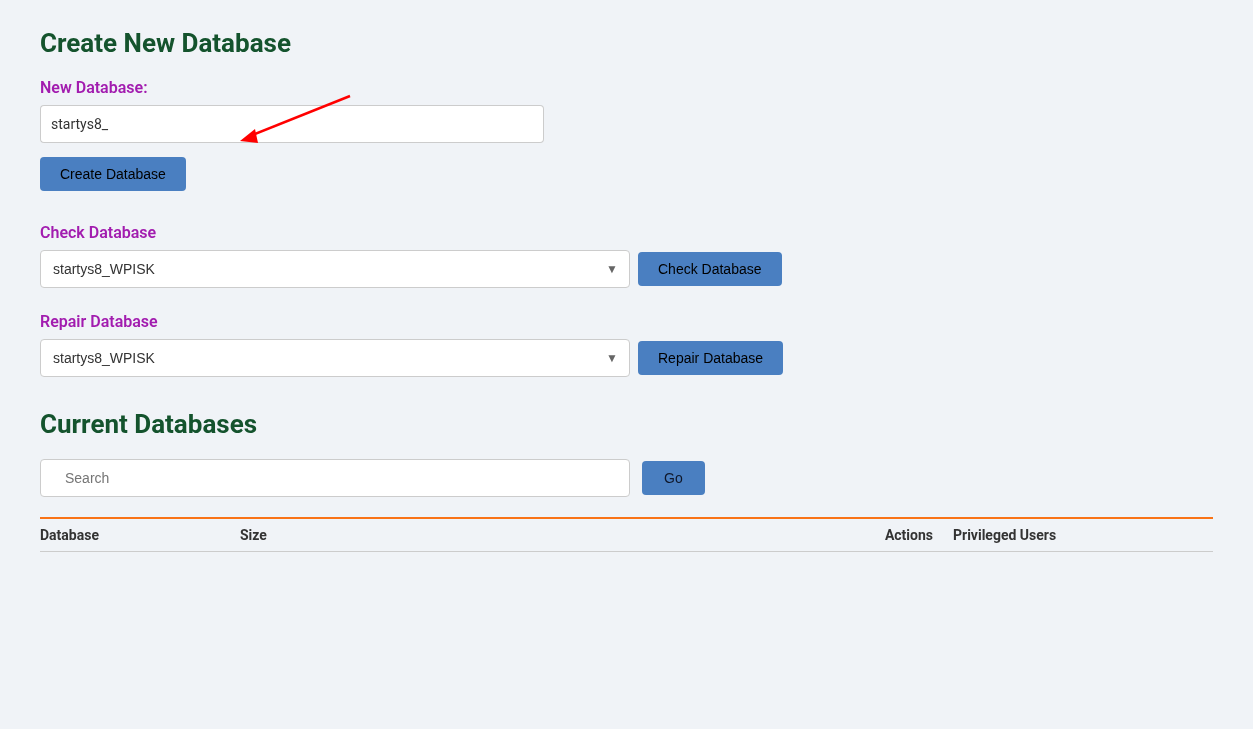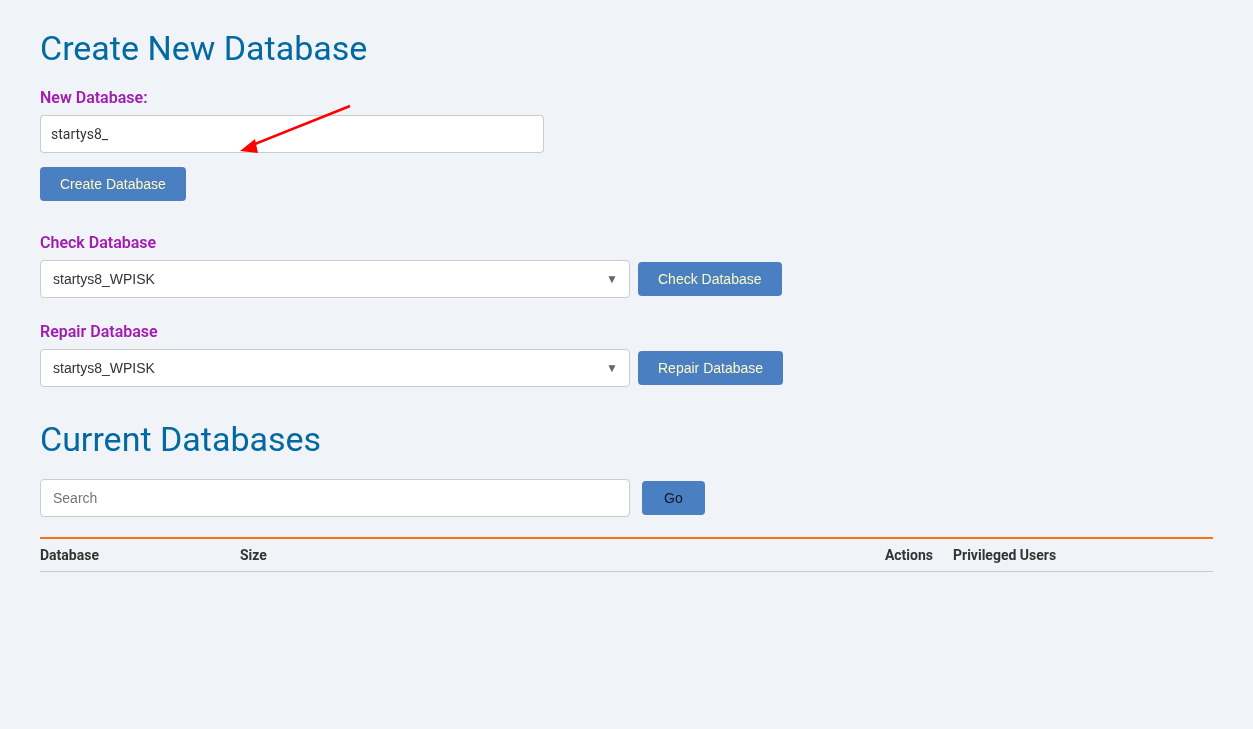--- a/index.html
+++ b/index.html
@@ -17,23 +17,23 @@
 
     .page-container {
       background: #f0f3f7;
       min-height: 729px;
       padding: 28px 40px 40px 40px;
       max-width: 1253px;
     }
 
     
     .section-title {
-      font-size: 34px;
-      font-weight: 400;
-      color: #0369a1;
+      font-size: 26px;
+      font-weight: 700;
+      color: #14532d;
       margin-bottom: 20px;
     }
 
     .field-label {
       font-size: 16px;
       font-weight: 600;
       color: #a21caf;
       margin-bottom: 8px;
       display: block;
     }
@@ -65,21 +65,21 @@
     }
 
     .input-row {
       display: flex;
       align-items: center;
       position: relative;
     }
 
     .btn-primary {
       background: #4a7fc1;
-      color: #fef9c3;
+      color: #000000;
       border: none;
       border-radius: 4px;
       padding: 9px 20px;
       font-size: 14px;
       font-weight: 500;
       cursor: pointer;
       white-space: nowrap;
     }
 
     
@@ -139,21 +139,21 @@
       align-items: center;
       gap: 12px;
       margin-bottom: 20px;
     }
 
     .search-input {
       width: 590px;
       height: 38px;
       border: 1px solid #ccc;
       border-radius: 4px;
-      padding: 0 12px;
+      padding: 0 24px;
       font-size: 14px;
       color: #999;
       background: #fff;
       outline: none;
     }
 
     .btn-go {
       background: #4a7fc1;
       color: #0f172a;
       border: none;

